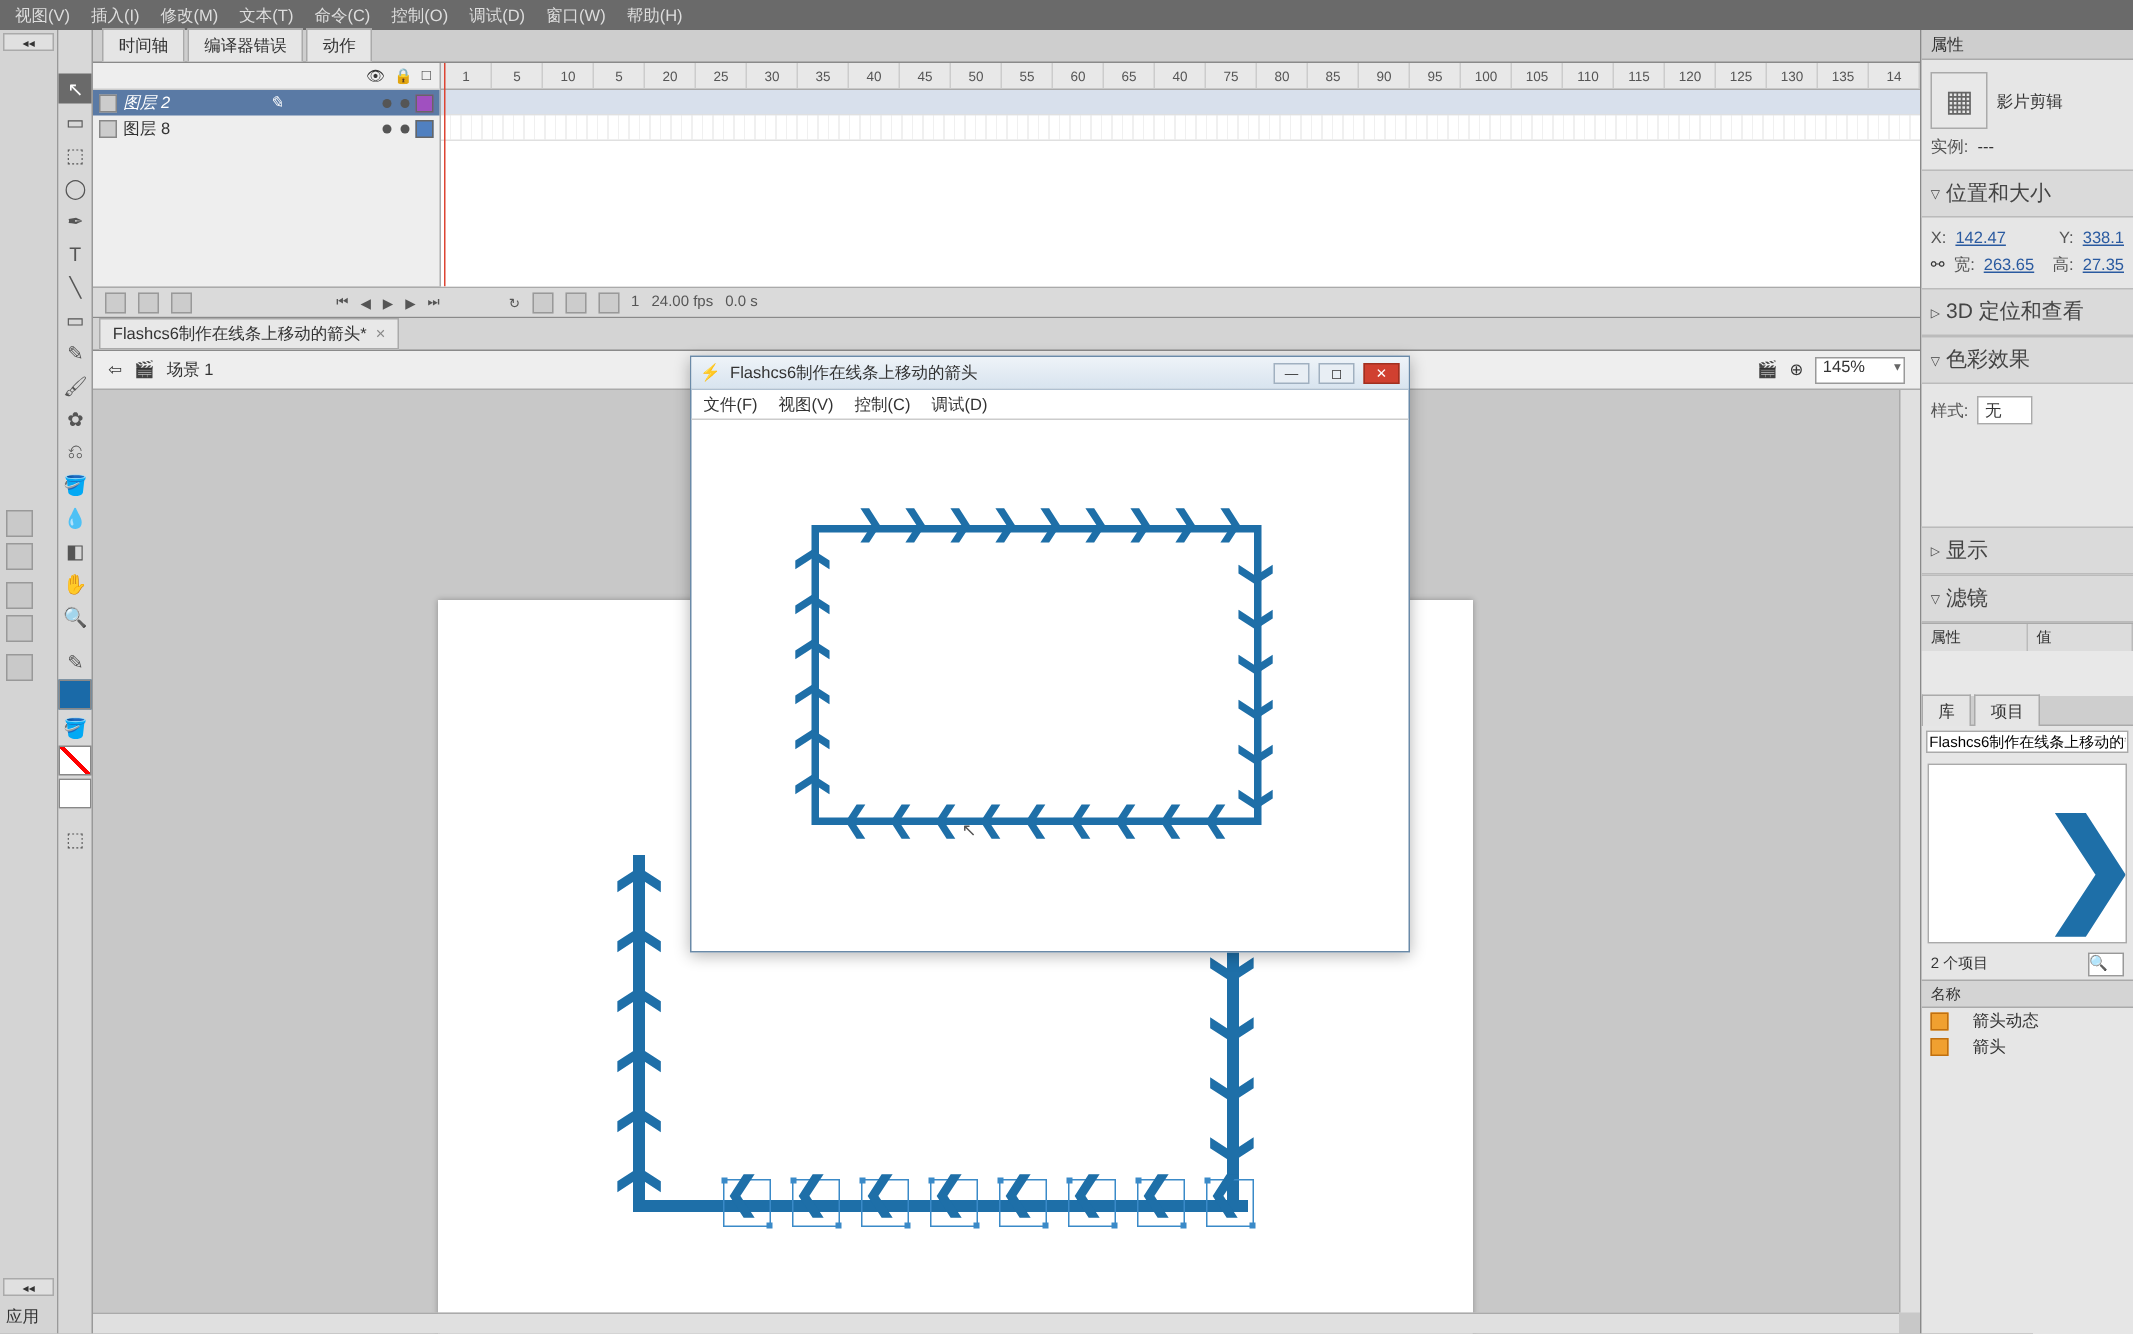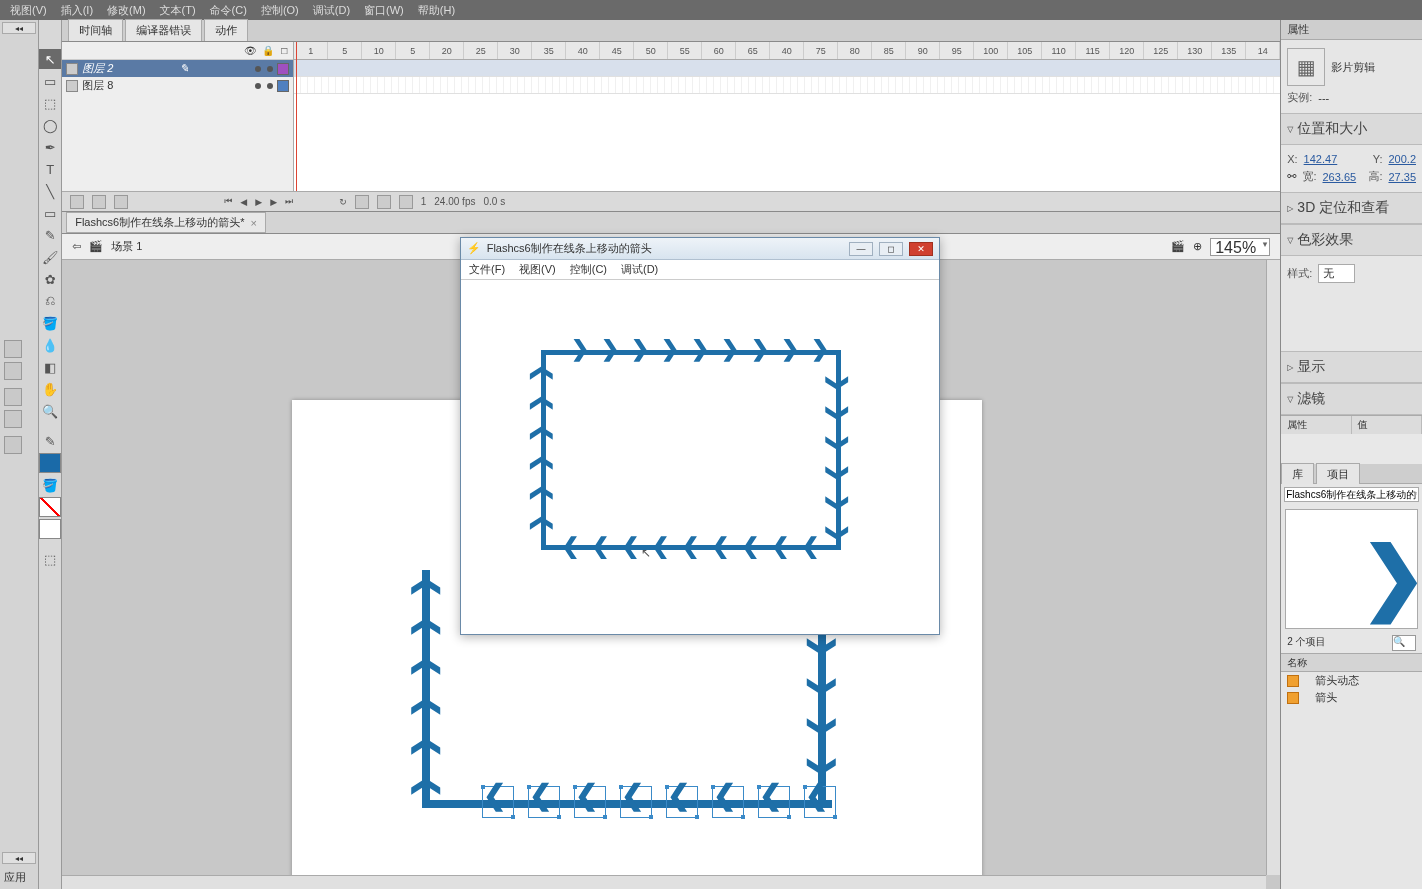--- a/index.html
+++ b/index.html
@@ -56,21 +56,21 @@
 .tl-foot .pbtn { font-size: 9px; }
 
 
 .doc-tabs { height: 22px; background: #d4d4d4; display: flex; align-items: center; border-bottom: 1px solid #8a8a8a; padding: 0 4px; }
 .doc-tab { background: #e8e8e8; border: 1px solid #aaa; padding: 2px 8px; font-size: 11px; display: flex; gap: 6px; align-items: center; }
 .doc-tab .x { color: #888; cursor: pointer; }
 
 
 .scene-bar { height: 26px; background: #eee; border-bottom: 1px solid #aaa; display: flex; align-items: center; padding: 0 10px; gap: 8px; }
 .scene-bar .spacer { flex: 1; }
-.zoom { width: 60px; height: 18px; background: #fff; border: 1px solid #999; font-size: 16px; text-align: left; padding: 0 14px 0 4px; position: relative; }
+.zoom { width: 60px; height: 18px; background: #fff; border: 1px solid #999; font-size: 11px; text-align: left; padding: 0 14px 0 4px; position: relative; }
 .zoom::after { content: "▾"; position: absolute; right: 2px; top: 0; font-size: 9px; color: #666; }
 
 
 .stage-wrap { flex: 1; background: #c8c8c8; position: relative; overflow: hidden; }
 .canvas { position: absolute; left: 230px; top: 140px; width: 690px; height: 600px; background: #fff; box-shadow: 0 0 4px rgba(0,0,0,0.3); }
 .scrollbar-v { position: absolute; right: 0; top: 0; width: 14px; bottom: 14px; background: #e0e0e0; border-left: 1px solid #aaa; }
 .scrollbar-h { position: absolute; left: 0; right: 14px; bottom: 0; height: 14px; background: #e0e0e0; border-top: 1px solid #aaa; }
 
 
 .arrow { position: absolute; color: #1e6fa8; font-size: 28px; font-weight: bold; }
@@ -352,21 +352,21 @@
           <span>---</span>
         </div>
       </div>
       <div class="collapse open">位置和大小</div>
       <div class="props-body">
         <div class="prop-row">
           <span class="lbl">X:</span>
           <span class="val">142.47</span>
           <span style="flex:1"></span>
           <span class="lbl">Y:</span>
-          <span class="val">200.2</span>
+          <span class="val">338.1</span>
         </div>
         <div class="prop-row">
           <span>⚯</span>
           <span class="lbl">宽:</span>
           <span class="val">263.65</span>
           <span style="flex:1"></span>
           <span class="lbl">高:</span>
           <span class="val">27.35</span>
         </div>
       </div>

